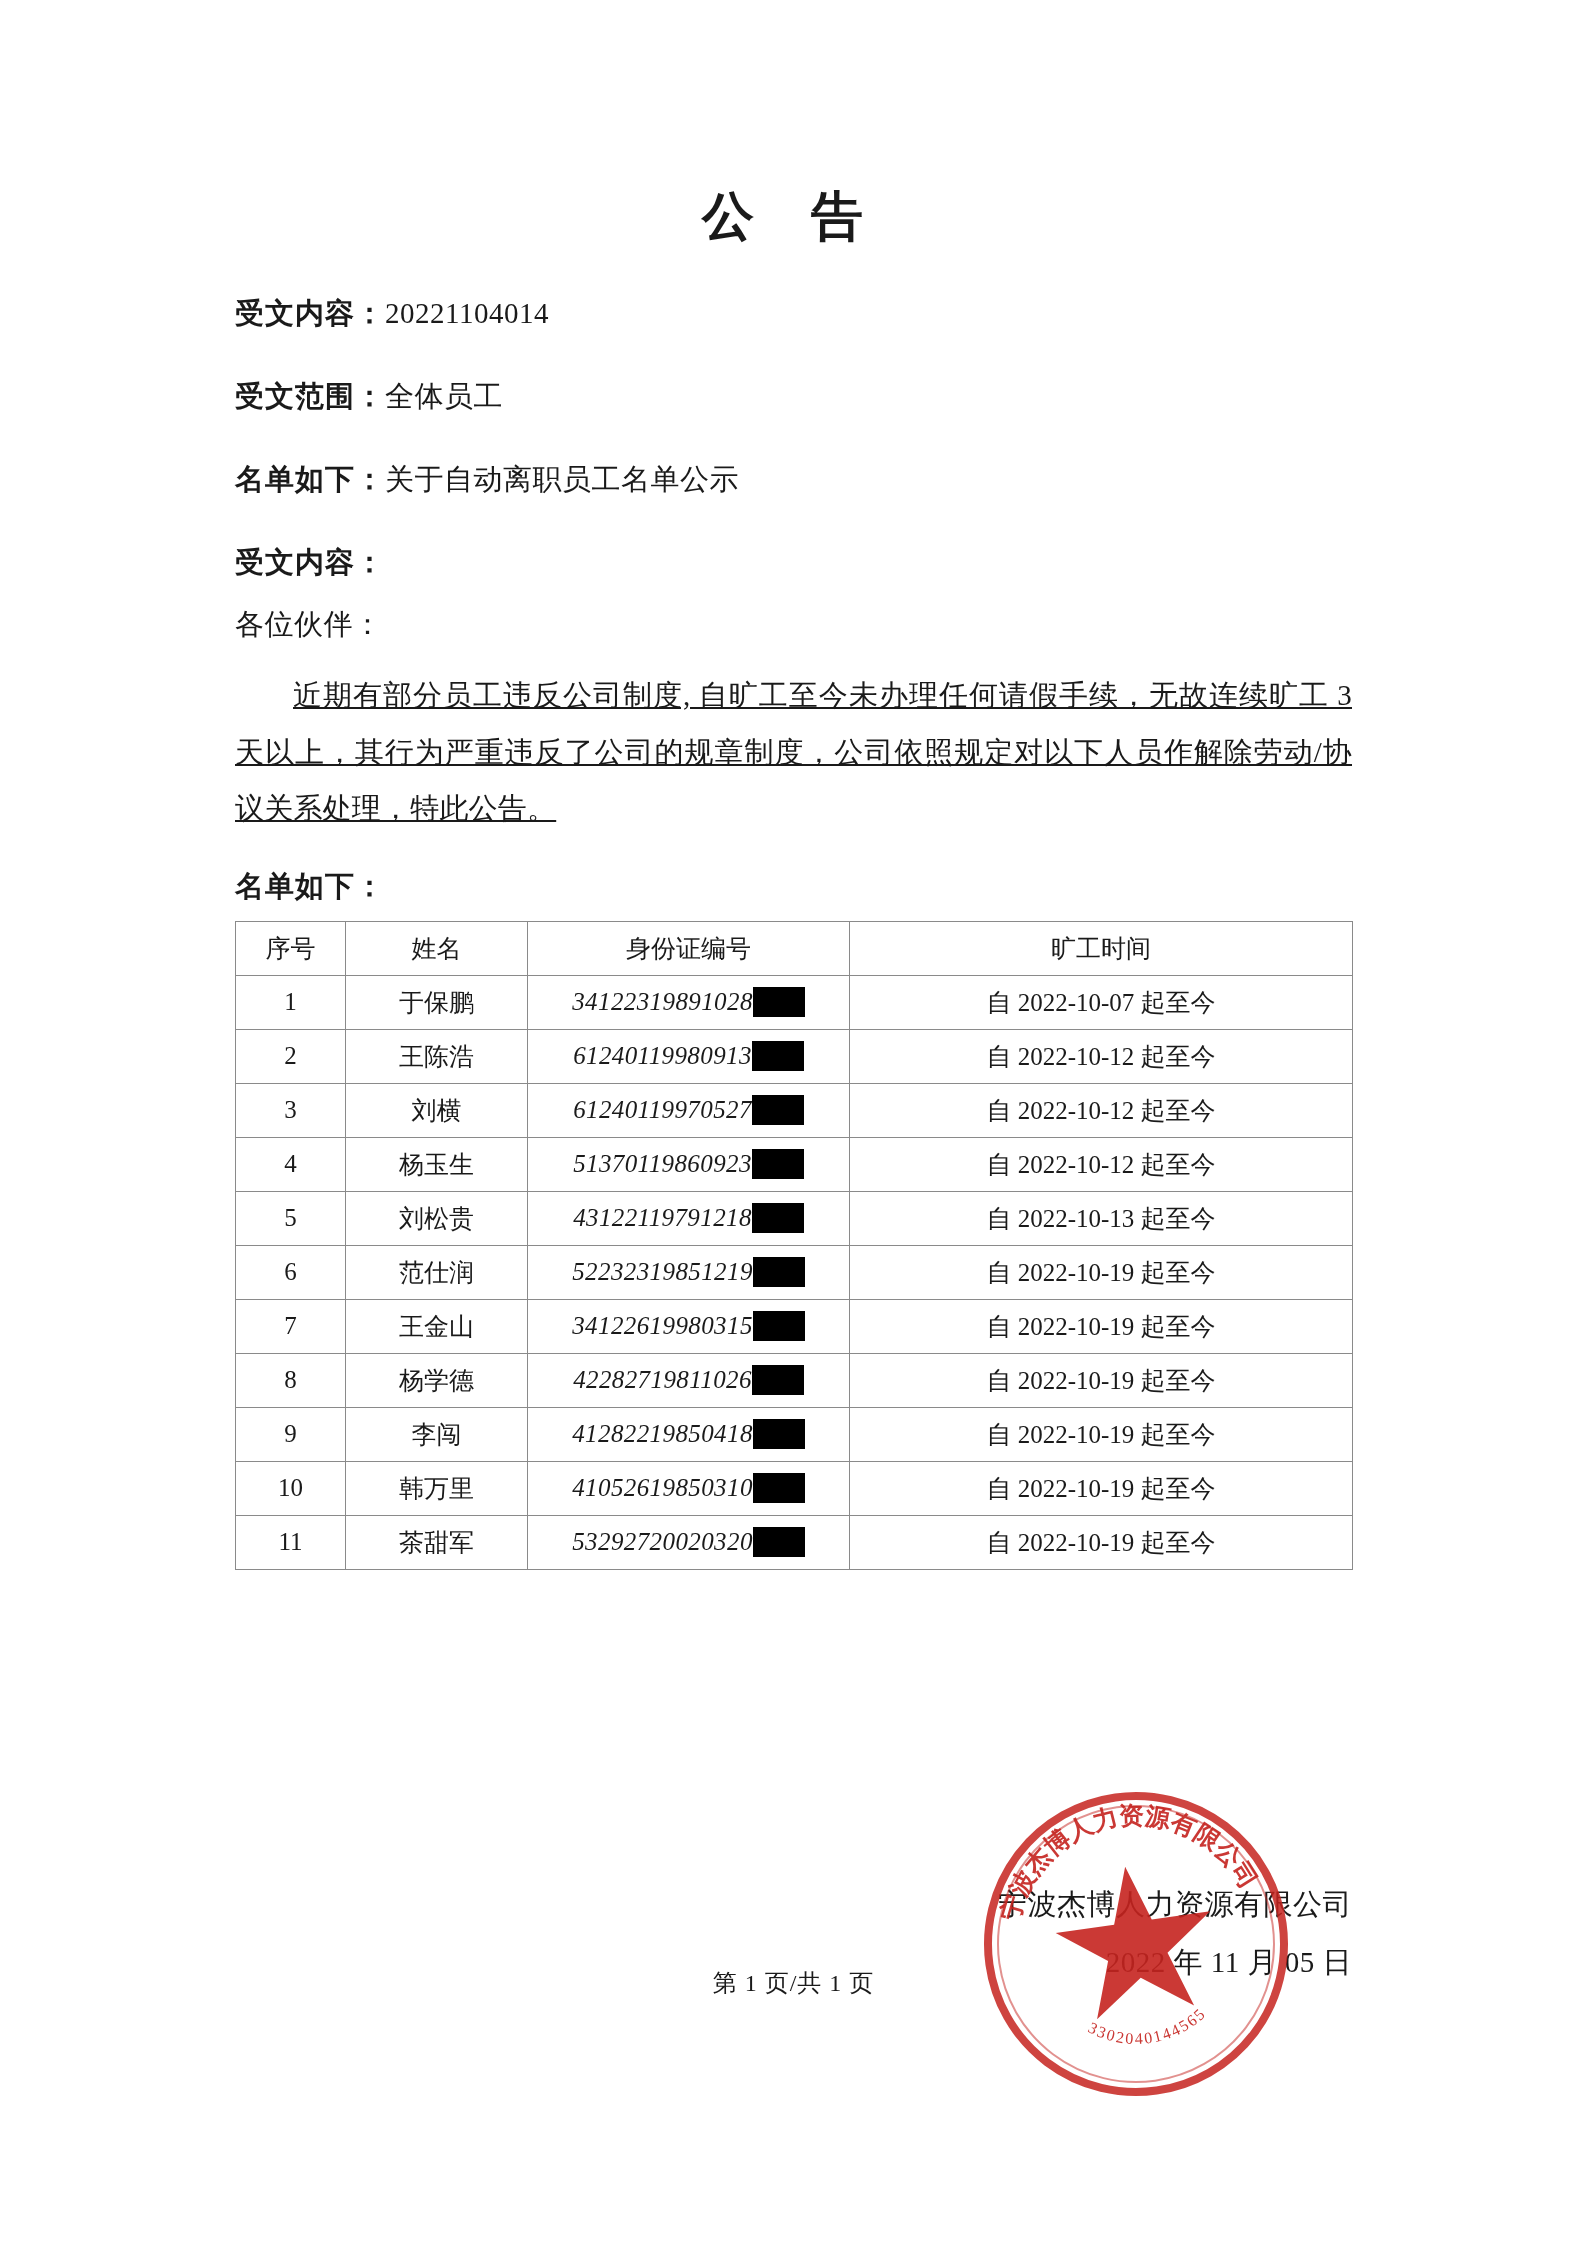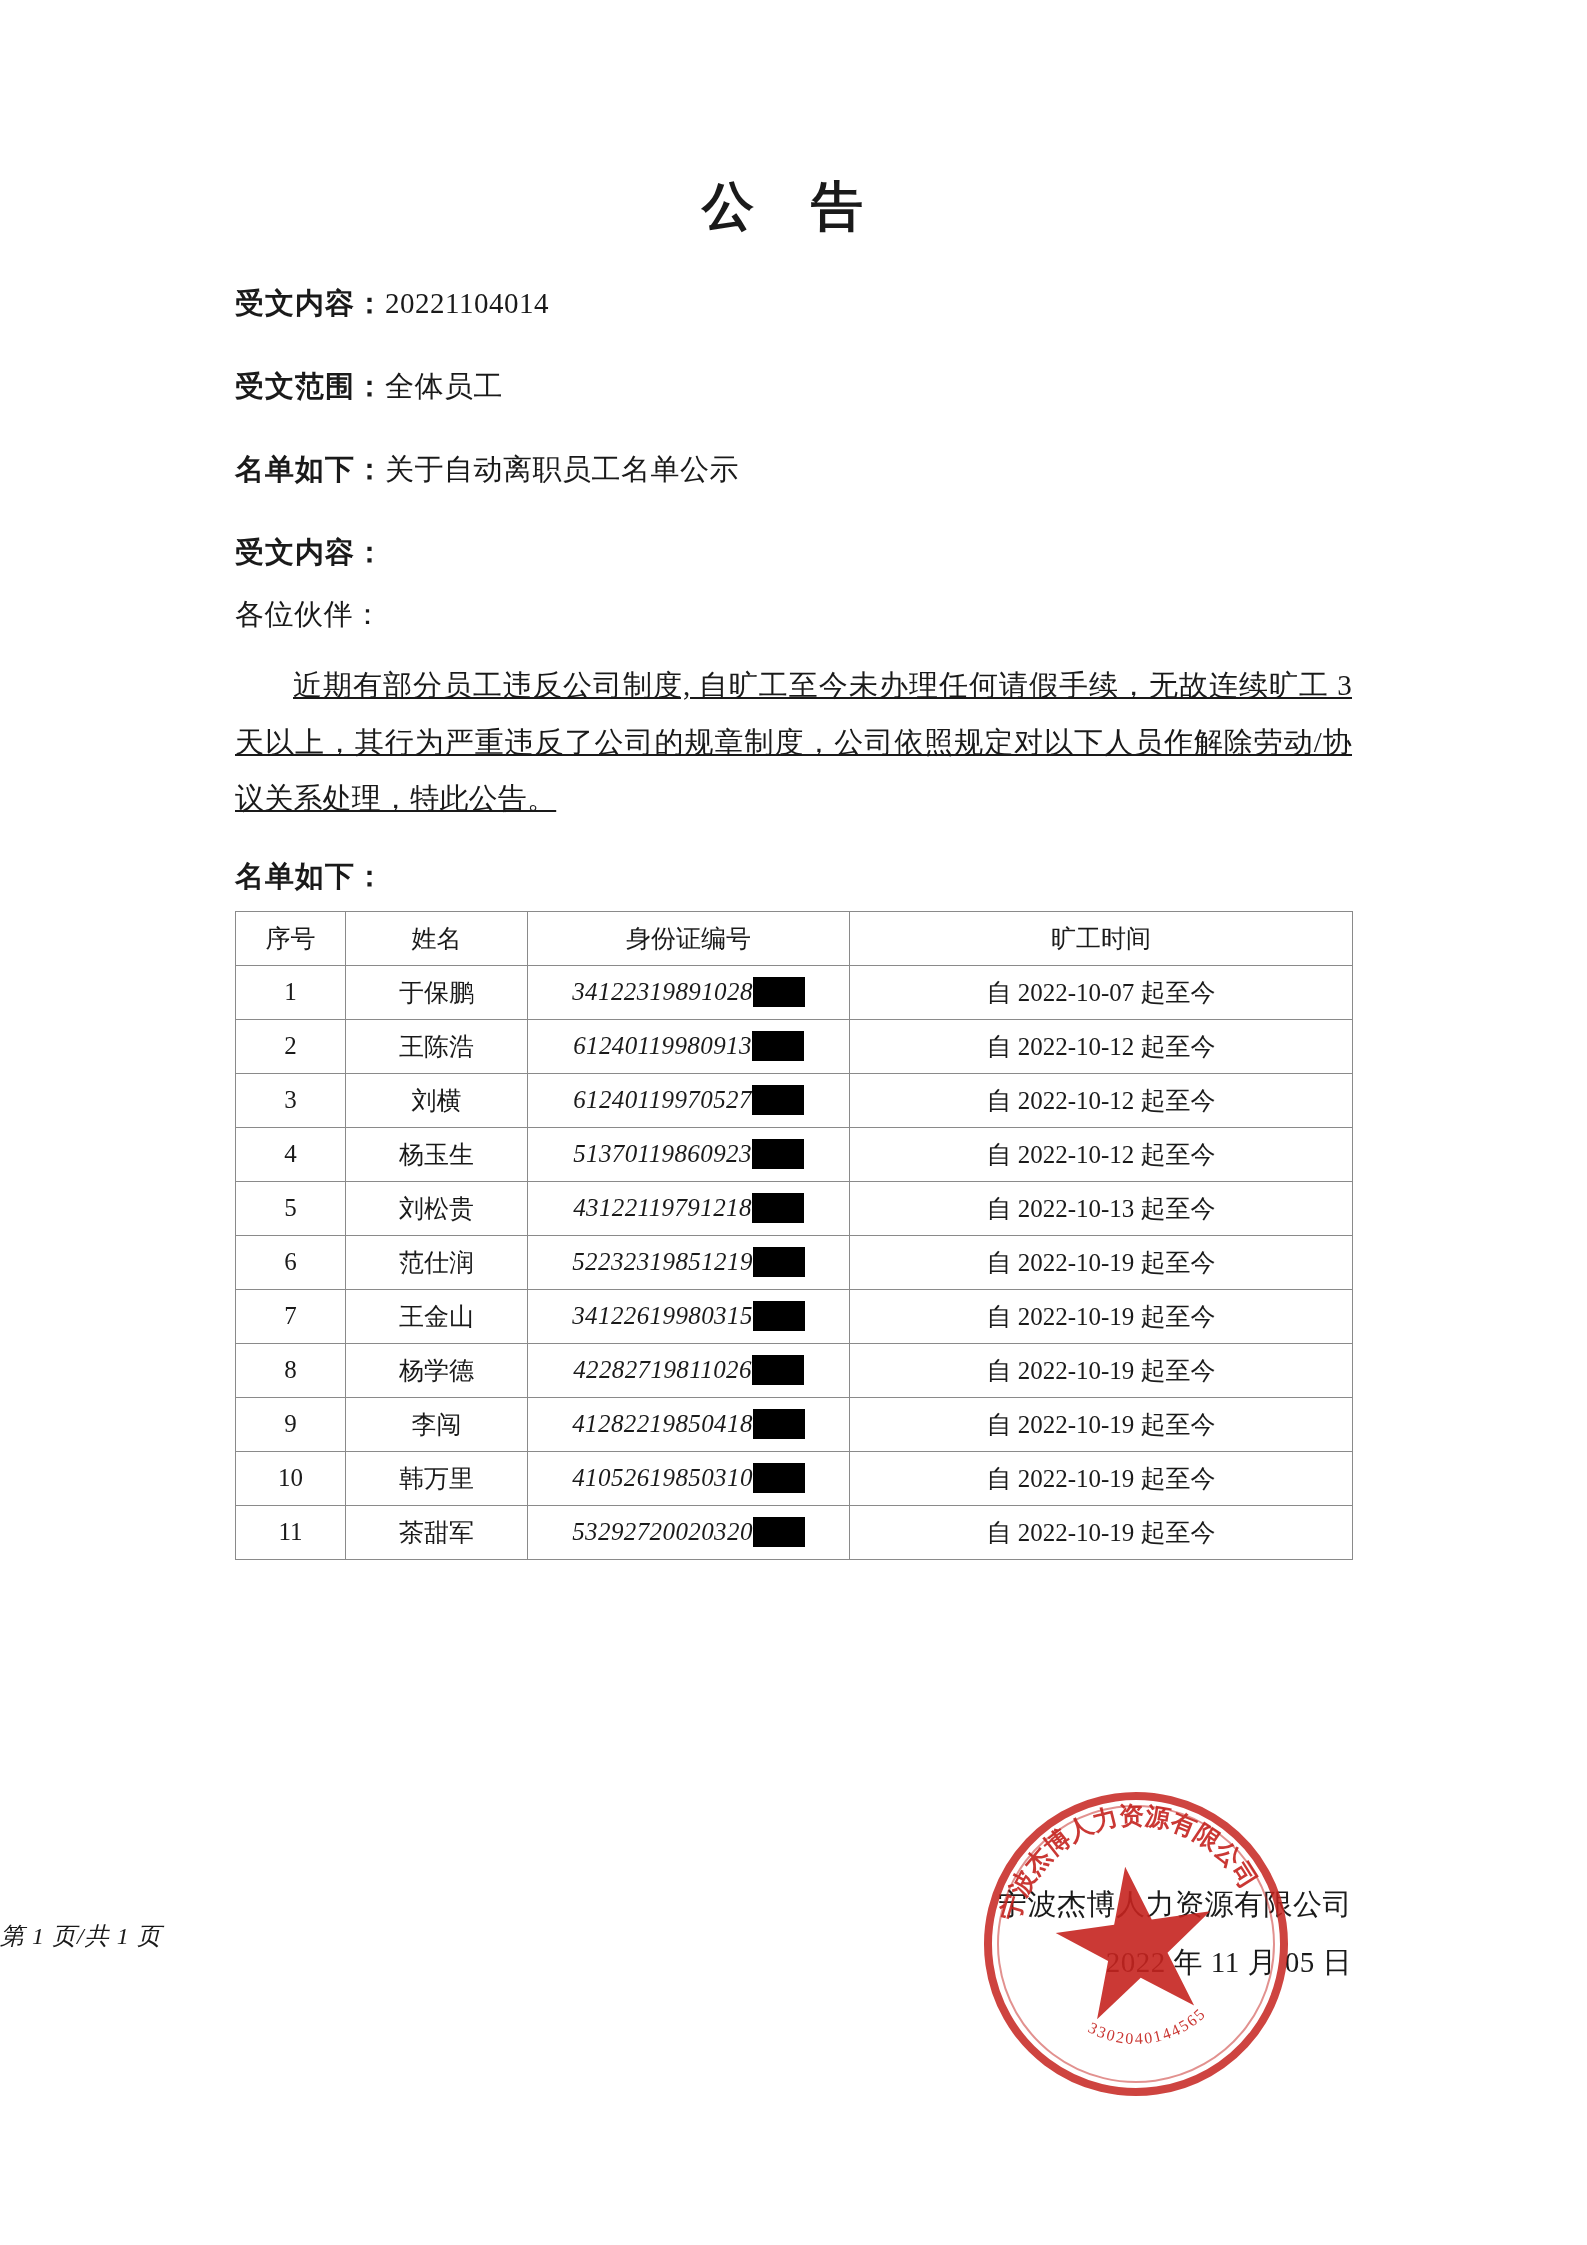--- a/index.html
+++ b/index.html
@@ -14,21 +14,21 @@
     font-family: "Liberation Serif", "DejaVu Serif", serif;
     color: #1a1a1a;
     overflow: hidden;
   }
   .page {
     position: absolute;
     left: 0; top: 0;
     width: 1587px;
     height: 2245px;
     box-sizing: border-box;
-    padding: 0 235px;
+    padding: 10px 235px;
   }
   .doc-title {
     text-align: center;
     font-size: 52px;
     font-weight: bold;
     letter-spacing: 22px;
     margin-top: 178px;
     margin-bottom: 0;
     line-height: 1.1;
     font-family: "Liberation Serif", "DejaVu Serif", serif;
@@ -116,25 +116,24 @@
     text-align: right;
     font-size: 29px;
     line-height: 2.0;
     letter-spacing: 0.5px;
   }
   .sig-line { display: block; }
   .footer {
     position: absolute;
     left: 0;
     right: 0;
-    top: 1920px;
-    text-align: left;
+    top: 1967px;
+    text-align: center;
     font-size: 24px;
     letter-spacing: 1px;
-    font-style: italic;
   }
   
   .seal {
     position: absolute;
     left: 980px;
     top: 1788px;
     width: 312px;
     height: 312px;
     pointer-events: none;
   }

